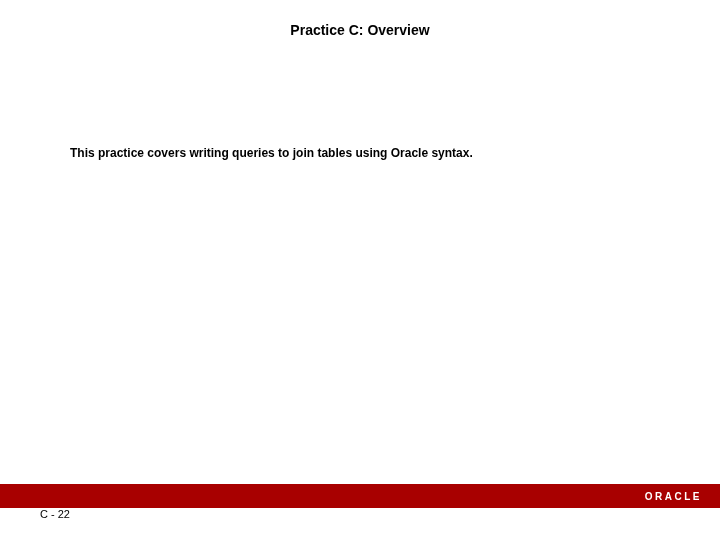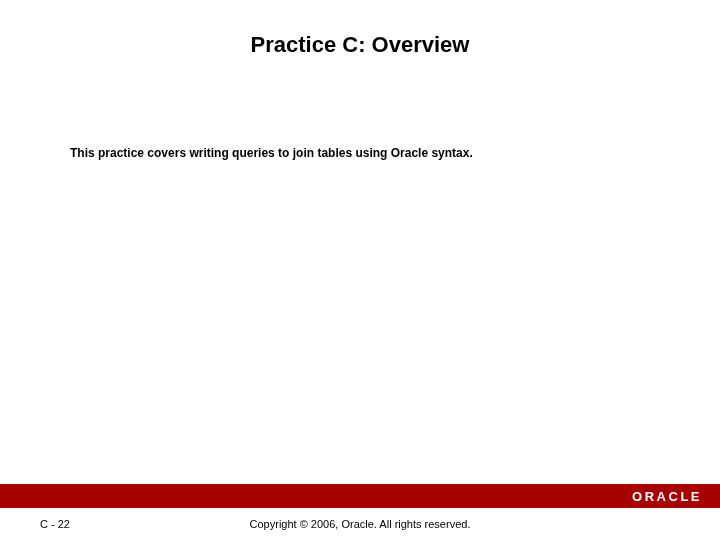--- a/index.html
+++ b/index.html
@@ -10,24 +10,24 @@
     body {
       width: 720px;
       height: 540px;
       font-family: Arial, Helvetica, sans-serif;
       background: #ffffff;
       position: relative;
       overflow: hidden;
     }
     .slide-title {
       text-align: center;
-      font-size: 22px;
+      font-size: 14px;
       font-weight: bold;
       color: #000000;
-      padding-top: 32px;
+      padding-top: 22px;
       padding-bottom: 10px;
     }
     .body-text {
       position: absolute;
       top: 145px;
       left: 70px;
       right: 60px;
       font-size: 12px;
       font-weight: bold;
       color: #000000;
@@ -42,33 +42,33 @@
       background: #a80000;
       display: flex;
       align-items: center;
       justify-content: flex-end;
       padding-right: 18px;
     }
     .brand-logo {
       color: #ffffff;
       font-family: Arial, Helvetica, sans-serif;
       font-weight: bold;
-      font-size: 13px;
+      font-size: 10px;
       letter-spacing: 2.5px;
       display: inline-flex;
       align-items: center;
     }
     .footer-line {
       position: absolute;
       left: 0;
       right: 0;
       bottom: 0;
       height: 32px;
       display: flex;
-      align-items: center;
+      align-items: flex-start;
       font-size: 11px;
       color: #000000;
     }
     .page-number {
       position: absolute;
       left: 40px;
     }
     .copyright {
       width: 100%;
       text-align: center;
@@ -80,14 +80,13 @@
 <h1 class="slide-title">Practice C: Overview</h1>
 
 <div class="body-text">This practice covers writing queries to join tables using Oracle syntax.</div>
 
 <div class="footer-bar">
   <span class="brand-logo">ORACLE</span>
 </div>
 
 <div class="footer-line">
   <span class="page-number">C - 22</span>
-  <span class="copyright">Copyright © 2006, Oracle. All rights reserved.</span>
 </div>
 
 </body></html>

